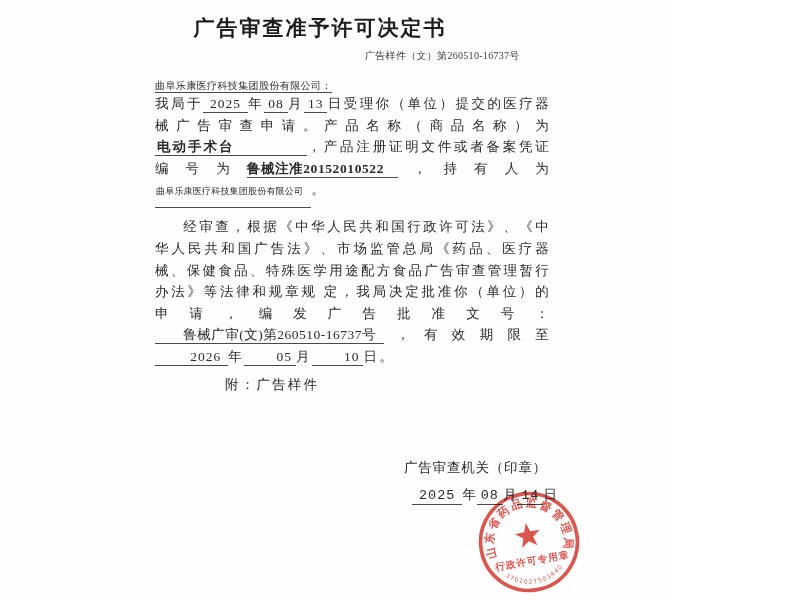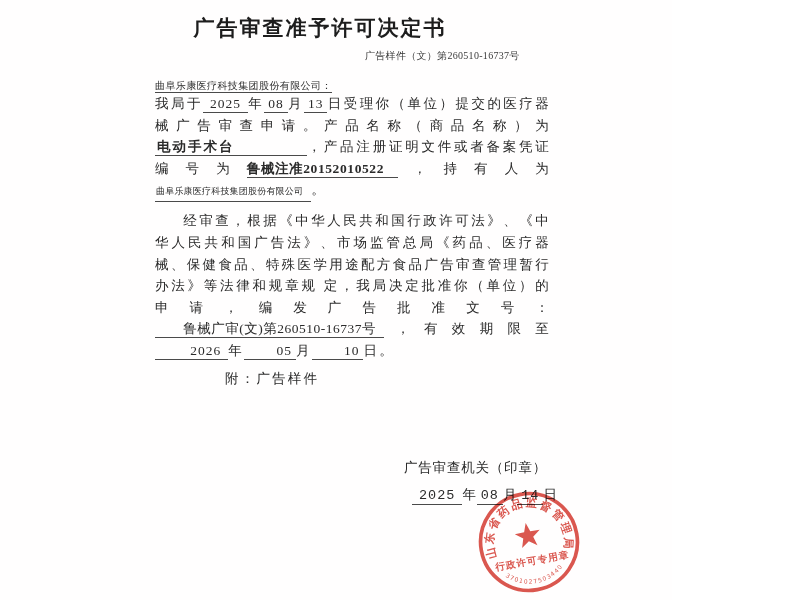--- a/index.html
+++ b/index.html
@@ -31,21 +31,21 @@
   .p2,.p3{text-indent:2.1em;margin-top:8px !important;}
   .attach{text-indent:70px;margin-top:6px !important;}
   .blank{
     border-bottom:1px solid #4a4a4a;display:inline-block;line-height:17px;
     text-align:right;letter-spacing:1px;
   }
   .blank.date{padding:0 7px;}
   .blank.date-sm{padding:0 4px;}
   .blank.product{min-width:150px;text-align:left;font-weight:bold;padding-left:2px;letter-spacing:2px;}
   .blank.regno{padding-right:14px;font-weight:600;letter-spacing:0.6px;}
-  .blank.holder{font-size:9px;letter-spacing:0.2px;padding:0 8px 1px 1px;}
+  .blank.holder{font-size:9px;letter-spacing:0.2px;padding:0 8px 7px 1px;}
   .blank.approval{padding-right:8px;letter-spacing:0.5px;}
   .sign-block{
     position:absolute;left:404px;top:459px;
     font-size:13.5px;letter-spacing:0.8px;line-height:20px;font-family:Liberation Mono, monospace;
   }
   .sign-date{margin-top:7px;padding-left:8px;}
   .seal{
     position:absolute;left:476px;top:489px;width:106px;height:106px;
     transform:rotate(-10deg);opacity:0.9;mix-blend-mode:multiply;
   }

